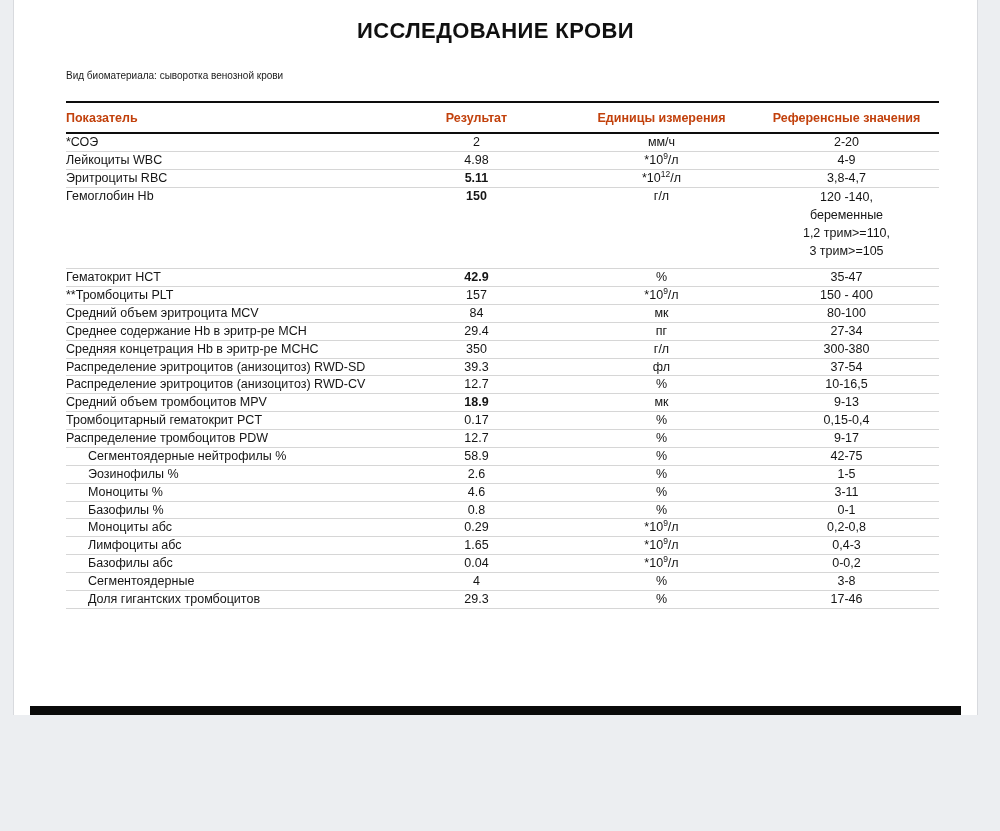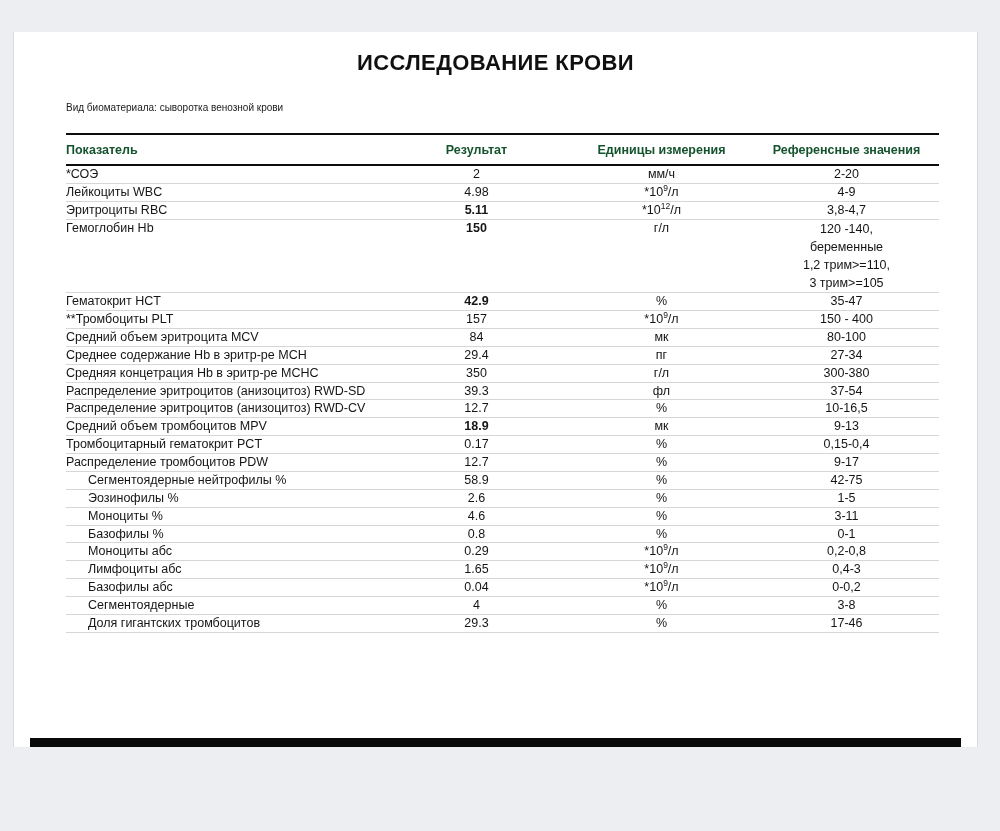--- a/index.html
+++ b/index.html
@@ -17,21 +17,20 @@
   .page {
     position: absolute;
     left: 13px;
     top: 0;
     width: 965px;
     height: 715px;
     background: #ffffff;
     border-left: 1px solid #d8dade;
     border-right: 1px solid #d8dade;
     box-sizing: border-box;
-    margin-top: 32px;
   }
 
   .bottom-bar {
     position: absolute;
     left: 16px;
     right: 16px;
     bottom: 0;
     height: 9px;
     background: #0a0a0a;
   }
@@ -71,21 +70,21 @@
   }
 
   col.c-name  { width: 318px; }
   col.c-res   { width: 185px; }
   col.c-unit  { width: 185px; }
   col.c-ref   { width: 185px; }
 
   thead tr.head-row th {
     font-size: 12.5px;
     font-weight: bold;
-    color: #14532d;
+    color: #c2410c;
     padding: 8px 0 7px 0;
     border-top: 2.5px solid #0d0d0d;
     border-bottom: 2.5px solid #0d0d0d;
   }
   thead th.h-name { text-align: left; padding-left: 12px; }
   thead th.h-res,
   thead th.h-unit,
   thead th.h-ref { text-align: center; }
 
   tbody tr td {
@@ -102,21 +101,21 @@
     padding-right: 10px;
   }
   td.cell-name.indent { padding-left: 22px; }
 
   td.cell-res,
   td.cell-unit,
   td.cell-ref { text-align: center; }
 
   td.cell-res.strong { font-weight: bold; }
 
-  tbody tr.tall td { }
+  tbody tr.tall td { padding-bottom: 8px; }
   tbody tr.tall td.cell-ref { line-height: 1.45; }
 
   .ref-lines span { display: block; }
 
   sup {
     font-size: 8.5px;
     vertical-align: super;
     line-height: 0;
   }
 

